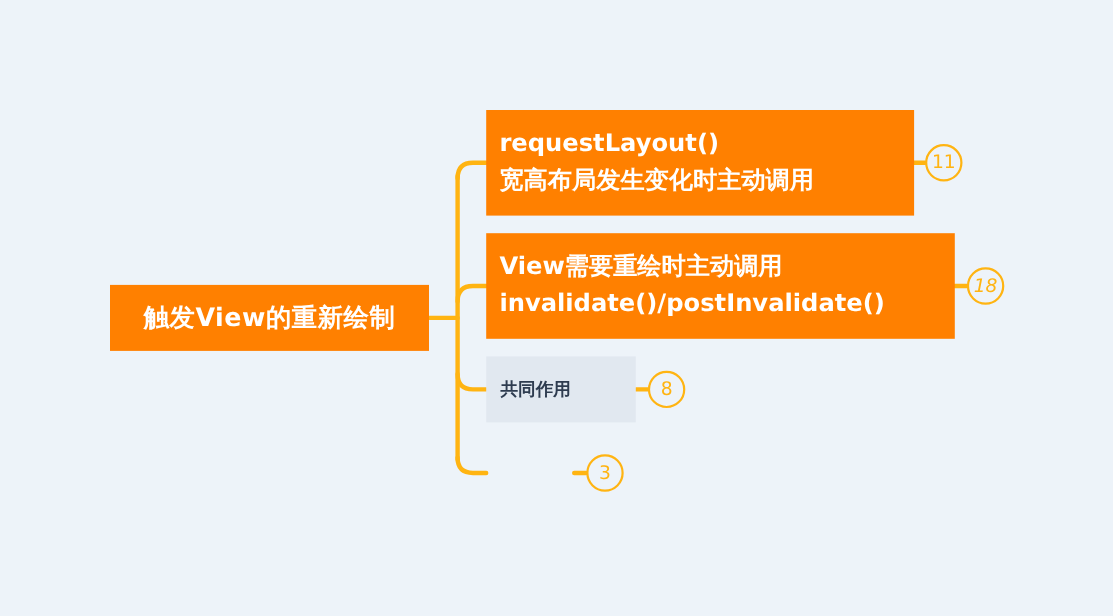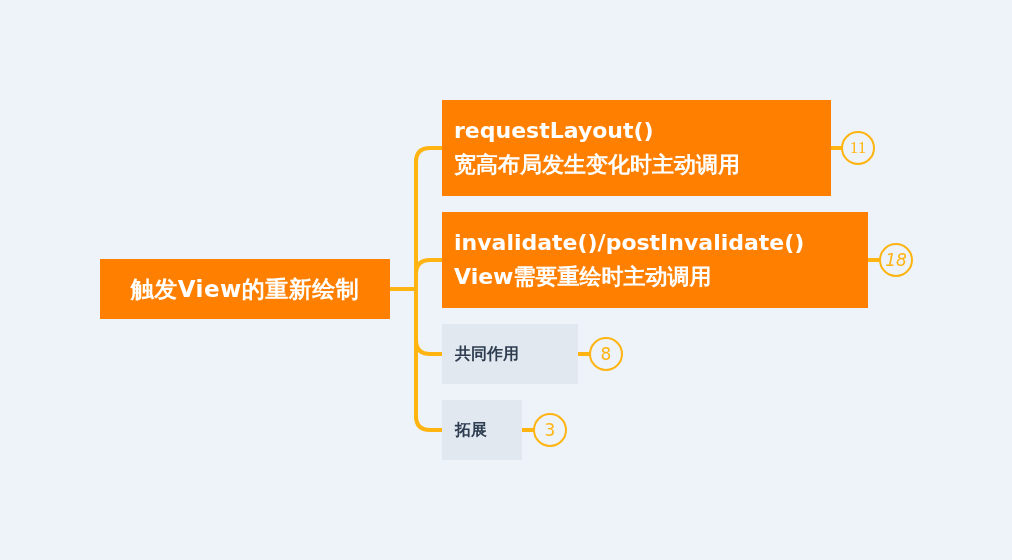--- a/index.html
+++ b/index.html
@@ -32,21 +32,21 @@
   }
   .node.n3 { left: 442px; top: 324px; width: 136px; height: 60px; }
   .node.n4 { left: 442px; top: 400px; width: 80px; height: 60px; }
   .line-text { display: block; white-space: nowrap; }
   .badge {
     position: absolute; box-sizing: border-box;
     width: 34px; height: 34px; border-radius: 50%;
     border: 2px solid #ffb412; color: #ffb412; background: #edf3f9;
     font-size: 17px; line-height: 30px; text-align: center; cursor: pointer;
   }
-  .b1 { left: 841px; top: 131px; font-family: Liberation Serif, serif; }
+  .b1 { left: 841px; top: 131px; }
   .b2 { left: 879px; top: 243px; font-style: italic; }
   .b3 { left: 589px; top: 337px; }
   .b4 { left: 533px; top: 413px; }
 </style>
 </head>
 <body>
 
 <div class="canvas">
 
   <svg class="lines" viewBox="0 0 1012 560">
@@ -75,28 +75,25 @@
     <span>触发View的重新绘制</span>
   </div>
 
   <div class="node main n1">
     <span class="line-text">requestLayout()</span>
     <span class="line-text">宽高布局发生变化时主动调用</span>
   </div>
   <div class="badge b1">11</div>
 
   <div class="node main n2">
+    <span class="line-text">View需要重绘时主动调用</span>
     <span class="line-text">invalidate()/postInvalidate()</span>
-    <span class="line-text">View需要重绘时主动调用</span>
   </div>
   <div class="badge b2">18</div>
 
   <div class="node sub n3">
     <span>共同作用</span>
   </div>
   <div class="badge b3">8</div>
 
-  <div class="node sub n4">
-    <span>拓展</span>
-  </div>
   <div class="badge b4">3</div>
 
 </div>
 
 </body></html>

